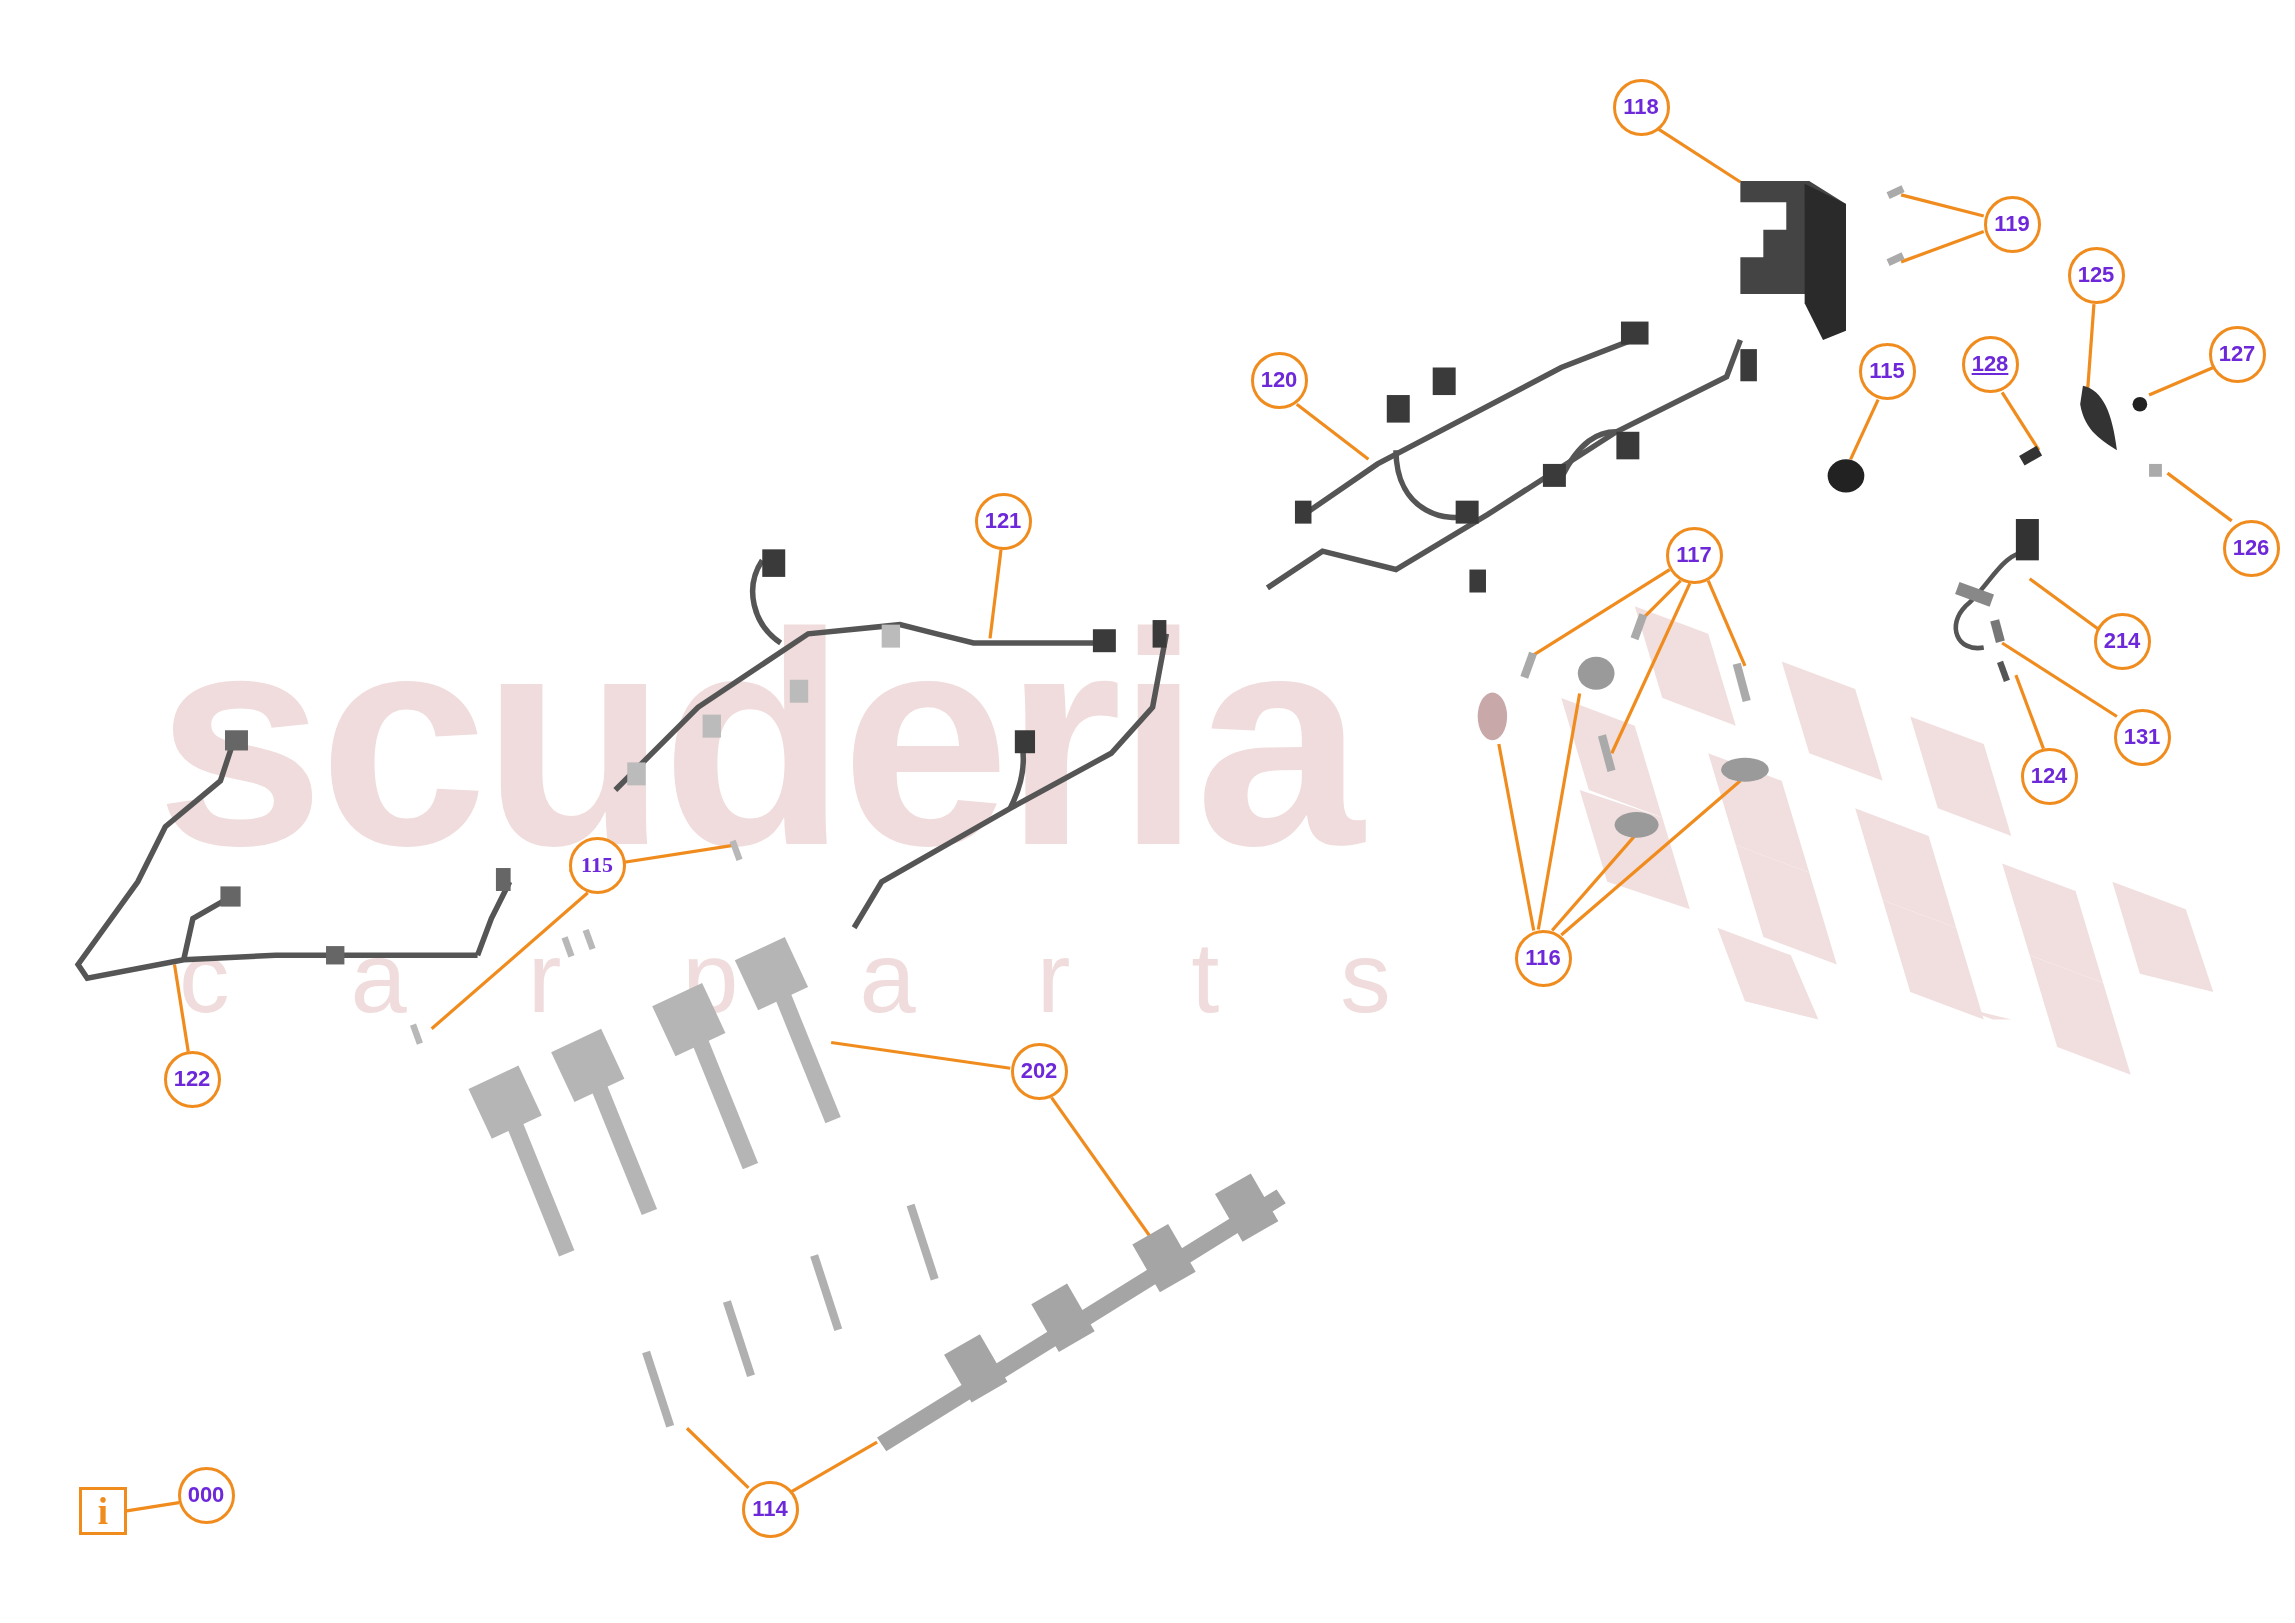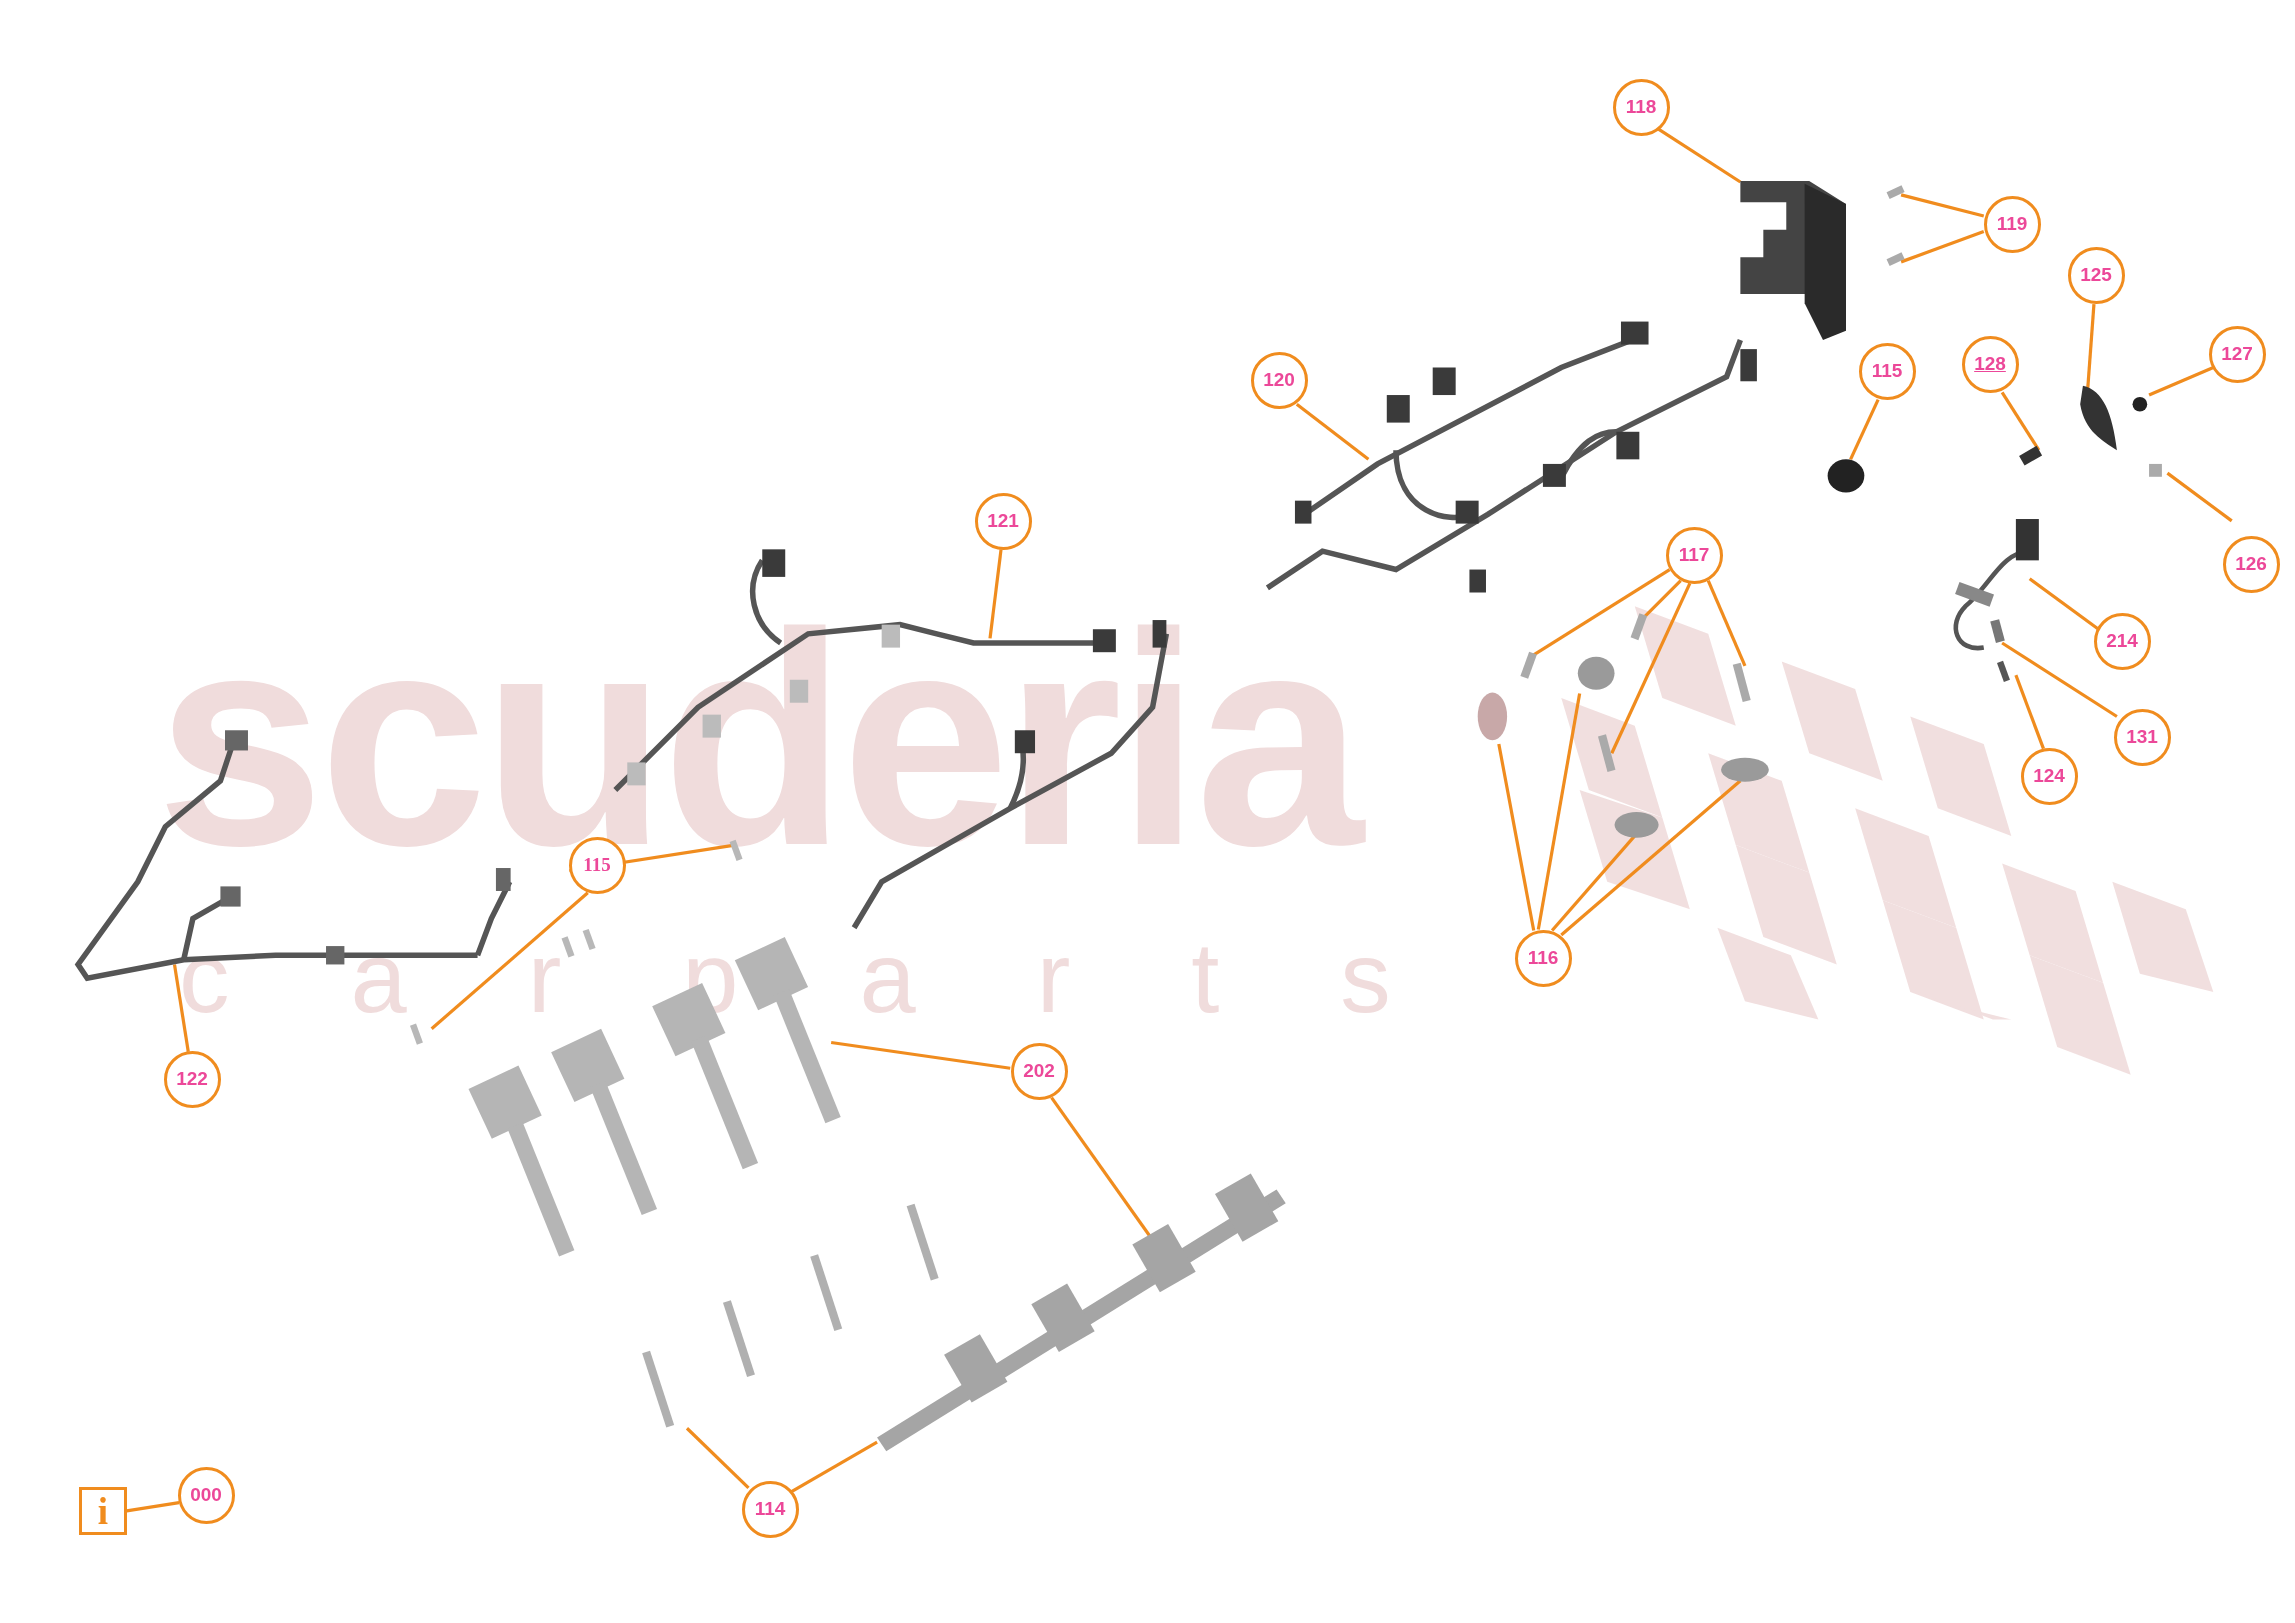--- a/index.html
+++ b/index.html
@@ -1,21 +1,21 @@
 <!DOCTYPE html>
 <html style="font-size:14.7px"><head>
 <meta charset="utf-8">
 <style>
   html, body { margin:0; padding:0; background:#ffffff; }
   body { width:2296px; height:1624px; position:relative; overflow:hidden; font-family:"Liberation Sans", sans-serif; }
   .canvas { position:absolute; left:0; top:0; width:2296px; height:1624px; }
   .wm-big { position:absolute; left:156px; top:588px; font-family:"Liberation Sans", sans-serif; font-weight:bold; font-size:303px; letter-spacing:-5.5px; color:#f0dcdc; line-height:1; white-space:nowrap; }
   .wm-small { position:absolute; left:179px; top:927px; font-family:"Liberation Sans", sans-serif; font-size:101px; color:#f0dcdc; letter-spacing:121px; line-height:1; white-space:nowrap; }
   svg.parts { position:absolute; left:0; top:0; }
-  .callout { position:absolute; width:57px; height:57px; margin-left:-28.5px; margin-top:-28.5px; border:3.7px solid #f08c1e; border-radius:50%; background:#ffffff; box-sizing:border-box; display:flex; align-items:center; justify-content:center; font-family:"Liberation Sans", sans-serif; font-weight:bold; font-size:19px; color:#ec4899; cursor:pointer; }
+  .callout { position:absolute; width:57px; height:57px; margin-left:-28.5px; margin-top:-28.5px; border:3.7px solid #f08c1e; border-radius:50%; background:#ffffff; box-sizing:border-box; display:flex; align-items:center; justify-content:center; font-family:"Liberation Sans", sans-serif; font-weight:bold; font-size:22px; color:#6d28d9; cursor:pointer; }
   .info-box { position:absolute; left:79px; top:1487px; width:48px; height:48px; border:3.7px solid #f08c1e; box-sizing:border-box; display:flex; align-items:center; justify-content:center; font-family:"Liberation Serif", serif; font-weight:bold; font-size:37px; color:#f08c1e; cursor:pointer; background:#fff; }
 </style>
 </head>
 <body>
 
 <div class="canvas">
 
   <div class="wm-big">scuderia</div>
   <div class="wm-small">carparts</div>
 
@@ -198,19 +198,19 @@
   <div class="callout" style="left:1543px; top:958px;">116</div>
   <div class="callout" style="left:1694px; top:555px;">117</div>
   <div class="callout" style="left:1641px; top:107px;">118</div>
   <div class="callout" style="left:2012px; top:224px;">119</div>
   <div class="callout" style="left:1279px; top:380px;text-align:center;">120</div>
   <div class="callout" style="left:1003px; top:521px;">121</div>
   <div class="callout" style="left:192px; top:1079px;">122</div>
   <div class="callout" style="left:2122px; top:641px;">214</div>
   <div class="callout" style="left:2049px; top:776px;">124</div>
   <div class="callout" style="left:2096px; top:275px;">125</div>
-  <div class="callout" style="left:2251px; top:564px;">126</div>
+  <div class="callout" style="left:2251px; top:548px;">126</div>
   <div class="callout" style="left:2237px; top:354px;">127</div>
   <div class="callout" style="left:1990px; top:364px;text-decoration:underline;">128</div>
   <div class="callout" style="left:1887px; top:371px;">115</div>
   <div class="callout" style="left:2142px; top:737px;">131</div>
 </div>
 
 
 </body></html>

